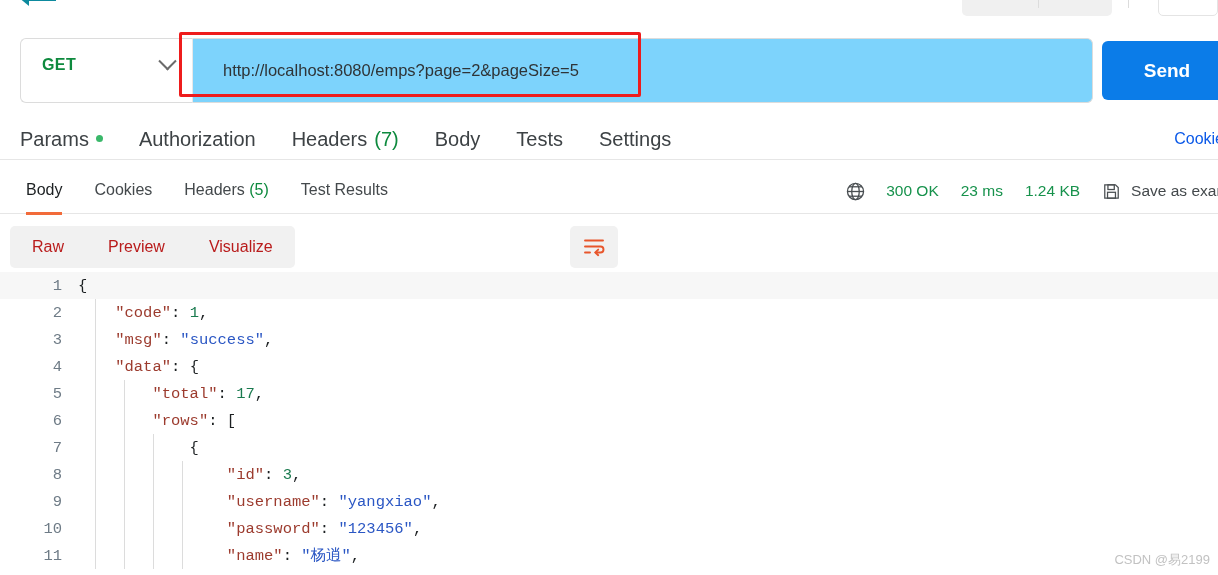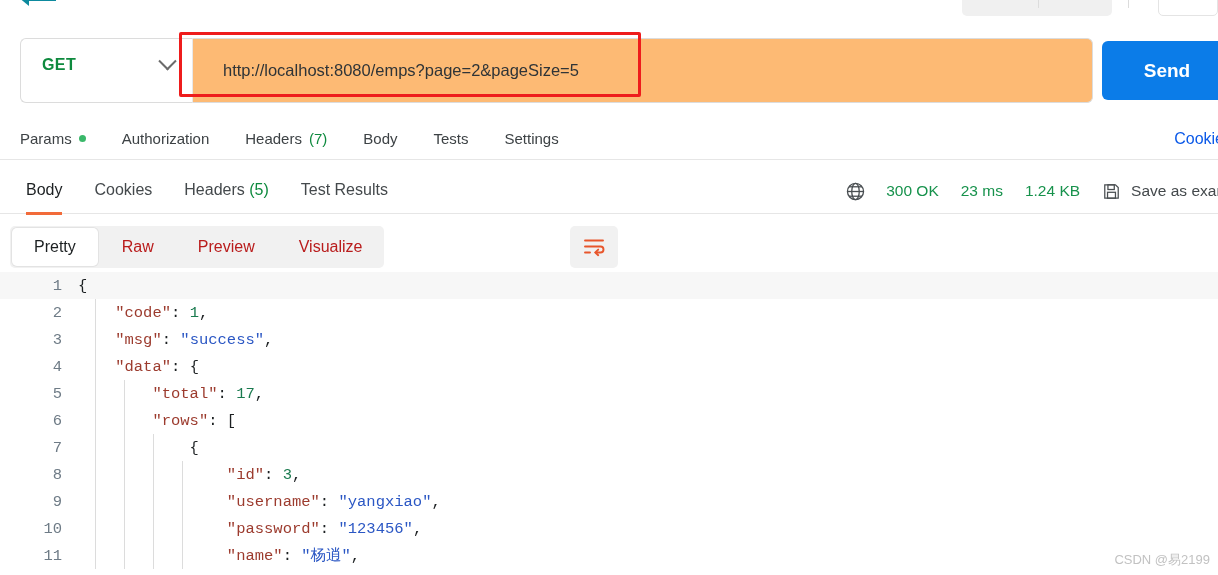--- a/index.html
+++ b/index.html
@@ -41,42 +41,42 @@
     border-radius:6px 0 0 6px; background:#fff;
     display:flex; align-items:center; justify-content:space-between;
     padding:0 18px 11px 21px;
   }
   .method-label { font-size:16px; font-weight:700; color:#0e8a3e; letter-spacing:.4px; }
   .chev { width:13px; height:13px; border-right:2px solid #6b6b6b; border-bottom:2px solid #6b6b6b;
           transform:rotate(45deg) translate(-3px,-3px); }
   .url-box {
     position:absolute; left:192px; top:0; width:901px; height:65px;
     border:1px solid #dcdcdc; border-left:1px solid #e8e8e8;
-    border-radius:0 6px 6px 0; background:#fdba74;
+    border-radius:0 6px 6px 0; background:#7dd3fc;
     display:flex; align-items:center; padding-left:30px;
   }
   .url-text { font-size:16.5px; color:#2f3437; white-space:nowrap; }
   .red-box {
     position:absolute; left:179px; top:32px; width:462px; height:65px;
     border:3px solid #ee1c1c; border-radius:2px; pointer-events:none;
   }
   .send-btn {
     position:absolute; left:1102px; top:41px; width:130px; height:59px;
     background:#0b7ce8; border-radius:6px;
     display:flex; align-items:center; justify-content:center;
   }
   .send-btn span { color:#fff; font-size:19px; font-weight:700; }
 
   
   .req-tabs {
     position:absolute; left:0; top:118px; width:1218px; height:42px;
     border-bottom:1px solid #e6e6e6;
     display:flex; align-items:center; padding-left:20px; gap:0;
   }
-  .rtab { font-size:15px; color:#3d4245; padding:0 18px; white-space:nowrap;
+  .rtab { font-size:20px; color:#3d4245; padding:0 18px; white-space:nowrap;
           display:flex; align-items:center; gap:7px; height:42px; line-height:42px; }
   .rtab:first-child { padding-left:0; }
   .dot-green { width:7px; height:7px; border-radius:50%; background:#3ab86a; display:inline-block; }
   .hdr-count { color:#0e8a3e; }
   .cookies-link {
     position:absolute; right:0px; top:118px; height:42px; line-height:42px;
     font-size:16px; color:#0b59e8; font-weight:500; white-space:nowrap;
   }
 
   
@@ -227,21 +227,20 @@
     <svg class="save-ico" viewBox="0 0 24 24" fill="none" stroke="#4a4f52" stroke-width="1.6">
       <path d="M3.5 3.5h13.5L20.5 7v13.5h-17z"></path>
       <rect x="7.5" y="3.5" width="8" height="6"></rect>
       <rect x="7" y="13" width="10" height="7.5"></rect>
     </svg>
     <span class="save-label">Save as example</span>
   </div>
 
   <div class="pretty-bar">
     <div class="seg" id="seg">
-        <div class="seg-item active">Pretty</div>
         <div class="seg-item">Raw</div>
         <div class="seg-item">Preview</div>
         <div class="seg-item">Visualize</div>
       </div>
 
 
     <div class="wrap-btn">
       <svg width="24" height="22" viewBox="0 0 24 22" fill="none" stroke="#e8562c" stroke-width="1.9" stroke-linecap="round">
         <line x1="3" y1="4.5" x2="21" y2="4.5"></line>
         <path d="M3 10.5h15.5a3 3 0 0 1 0 6h-4.5"></path>

